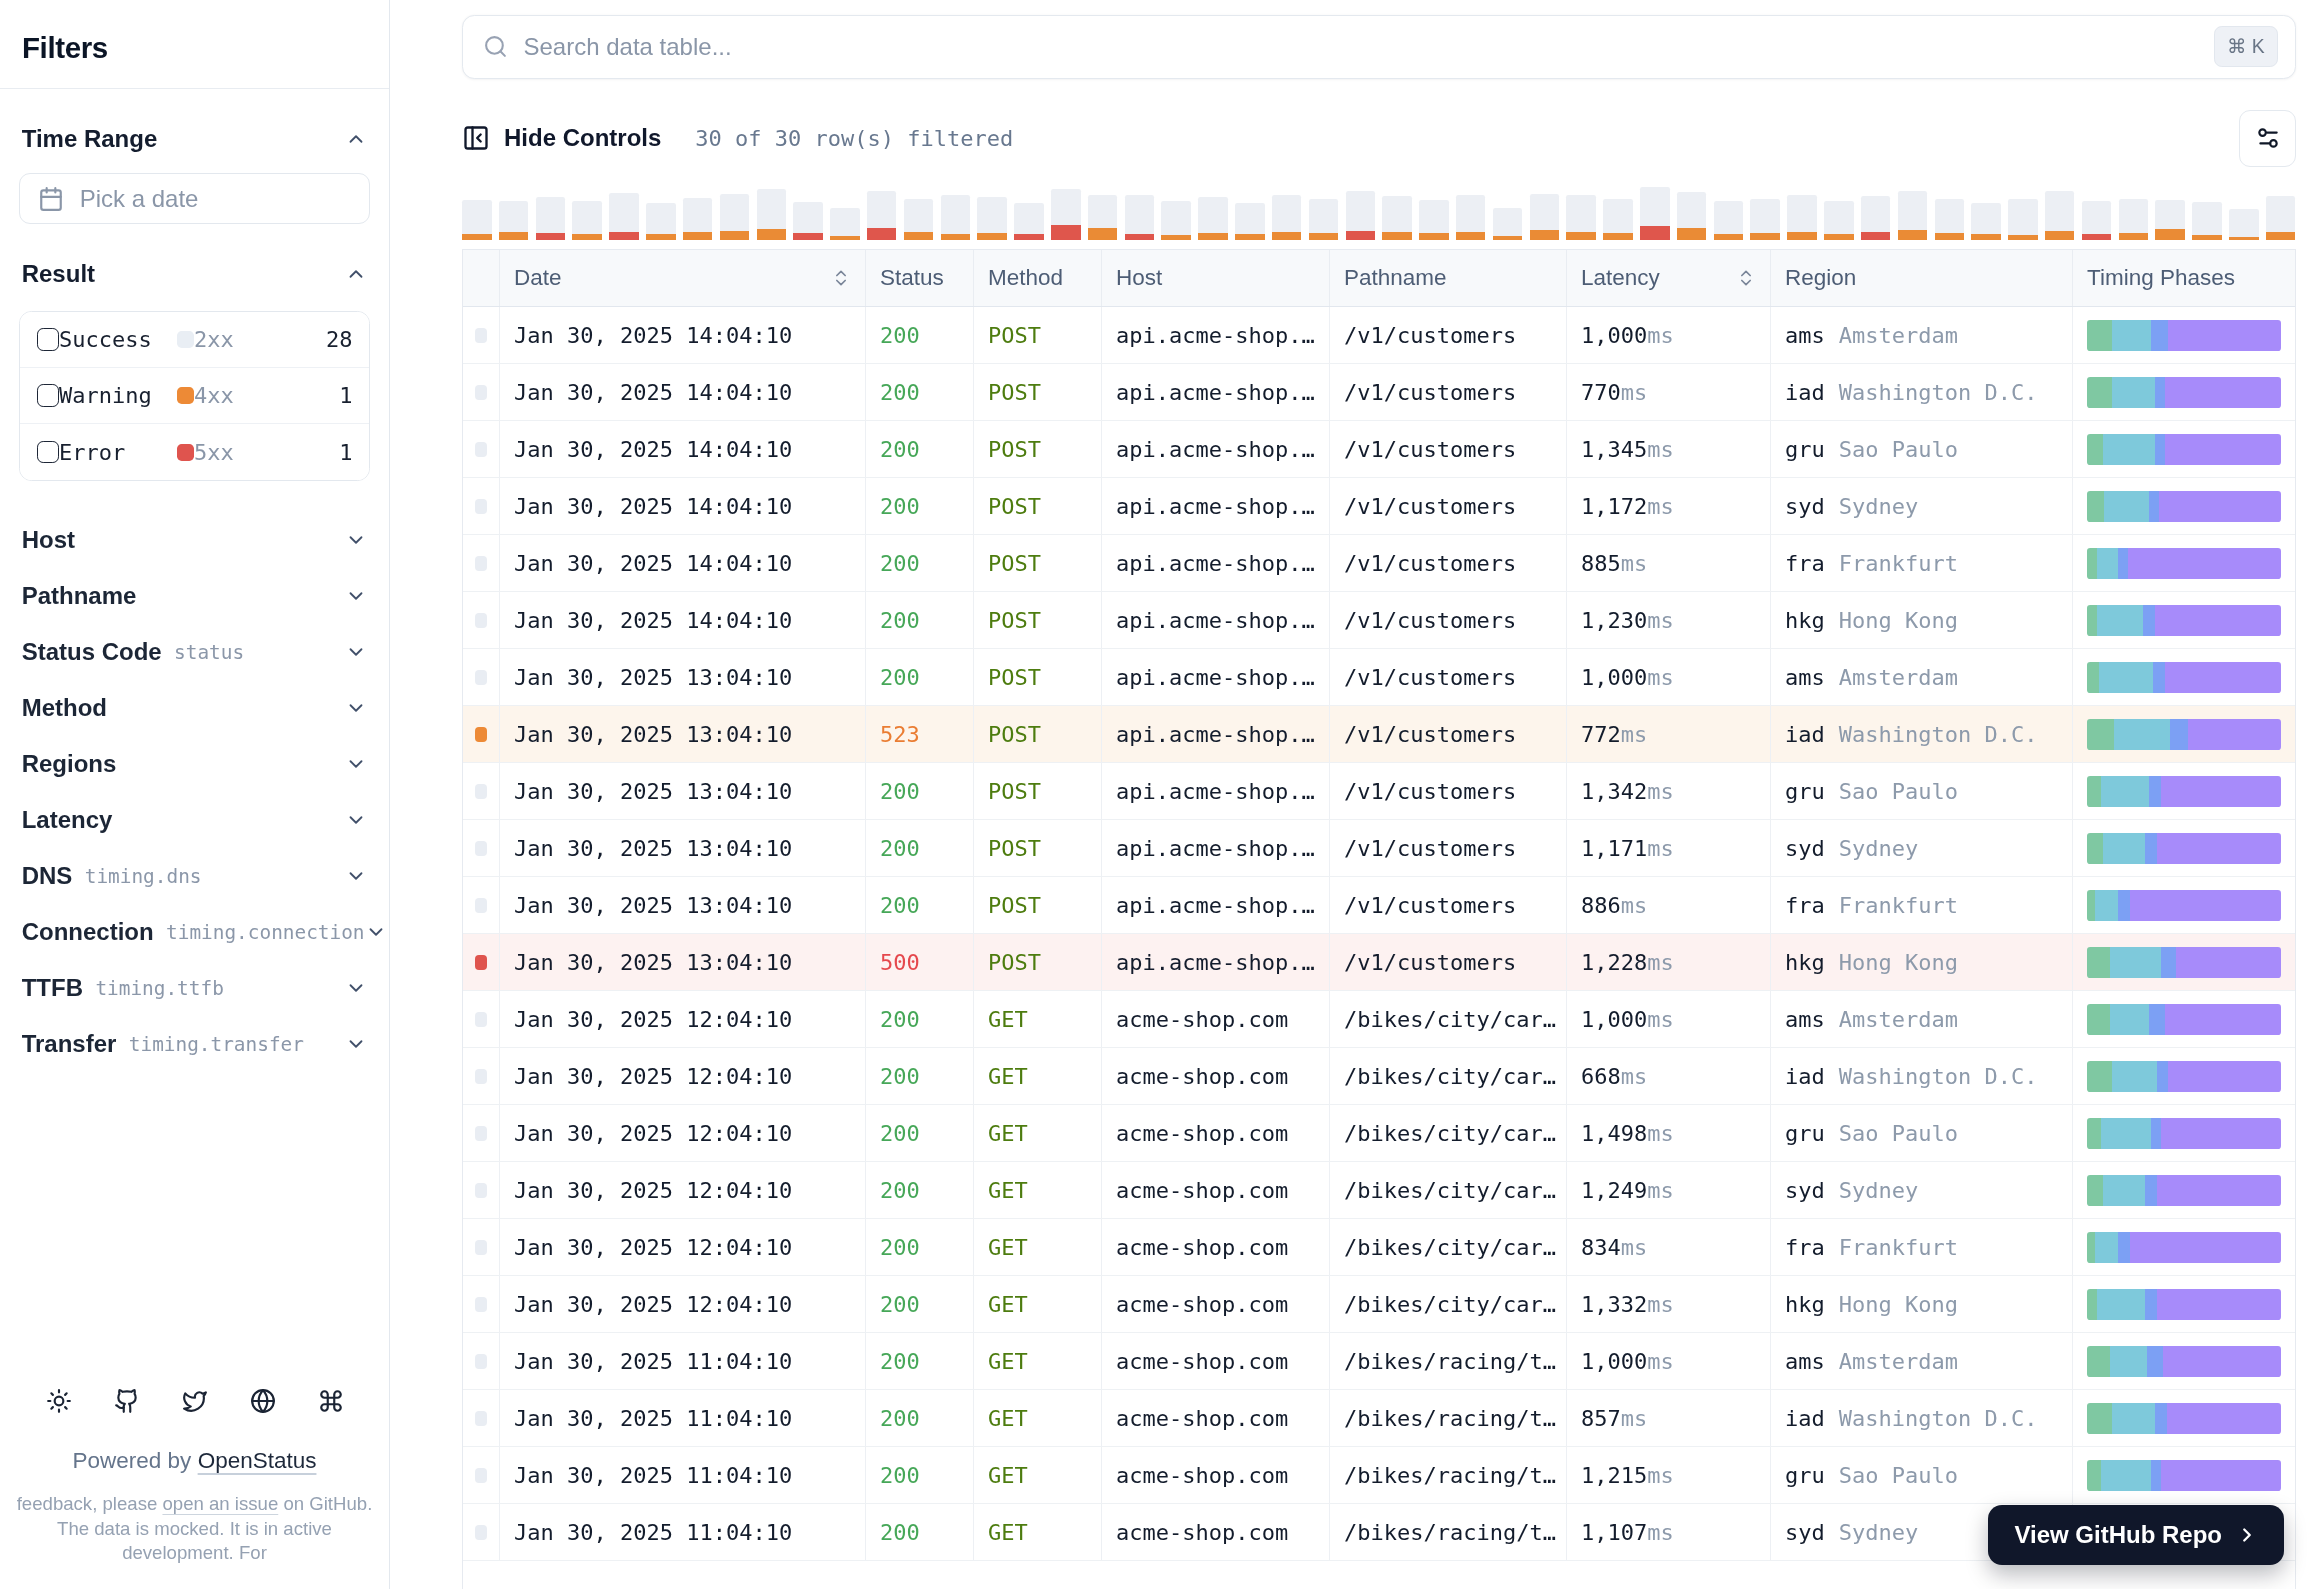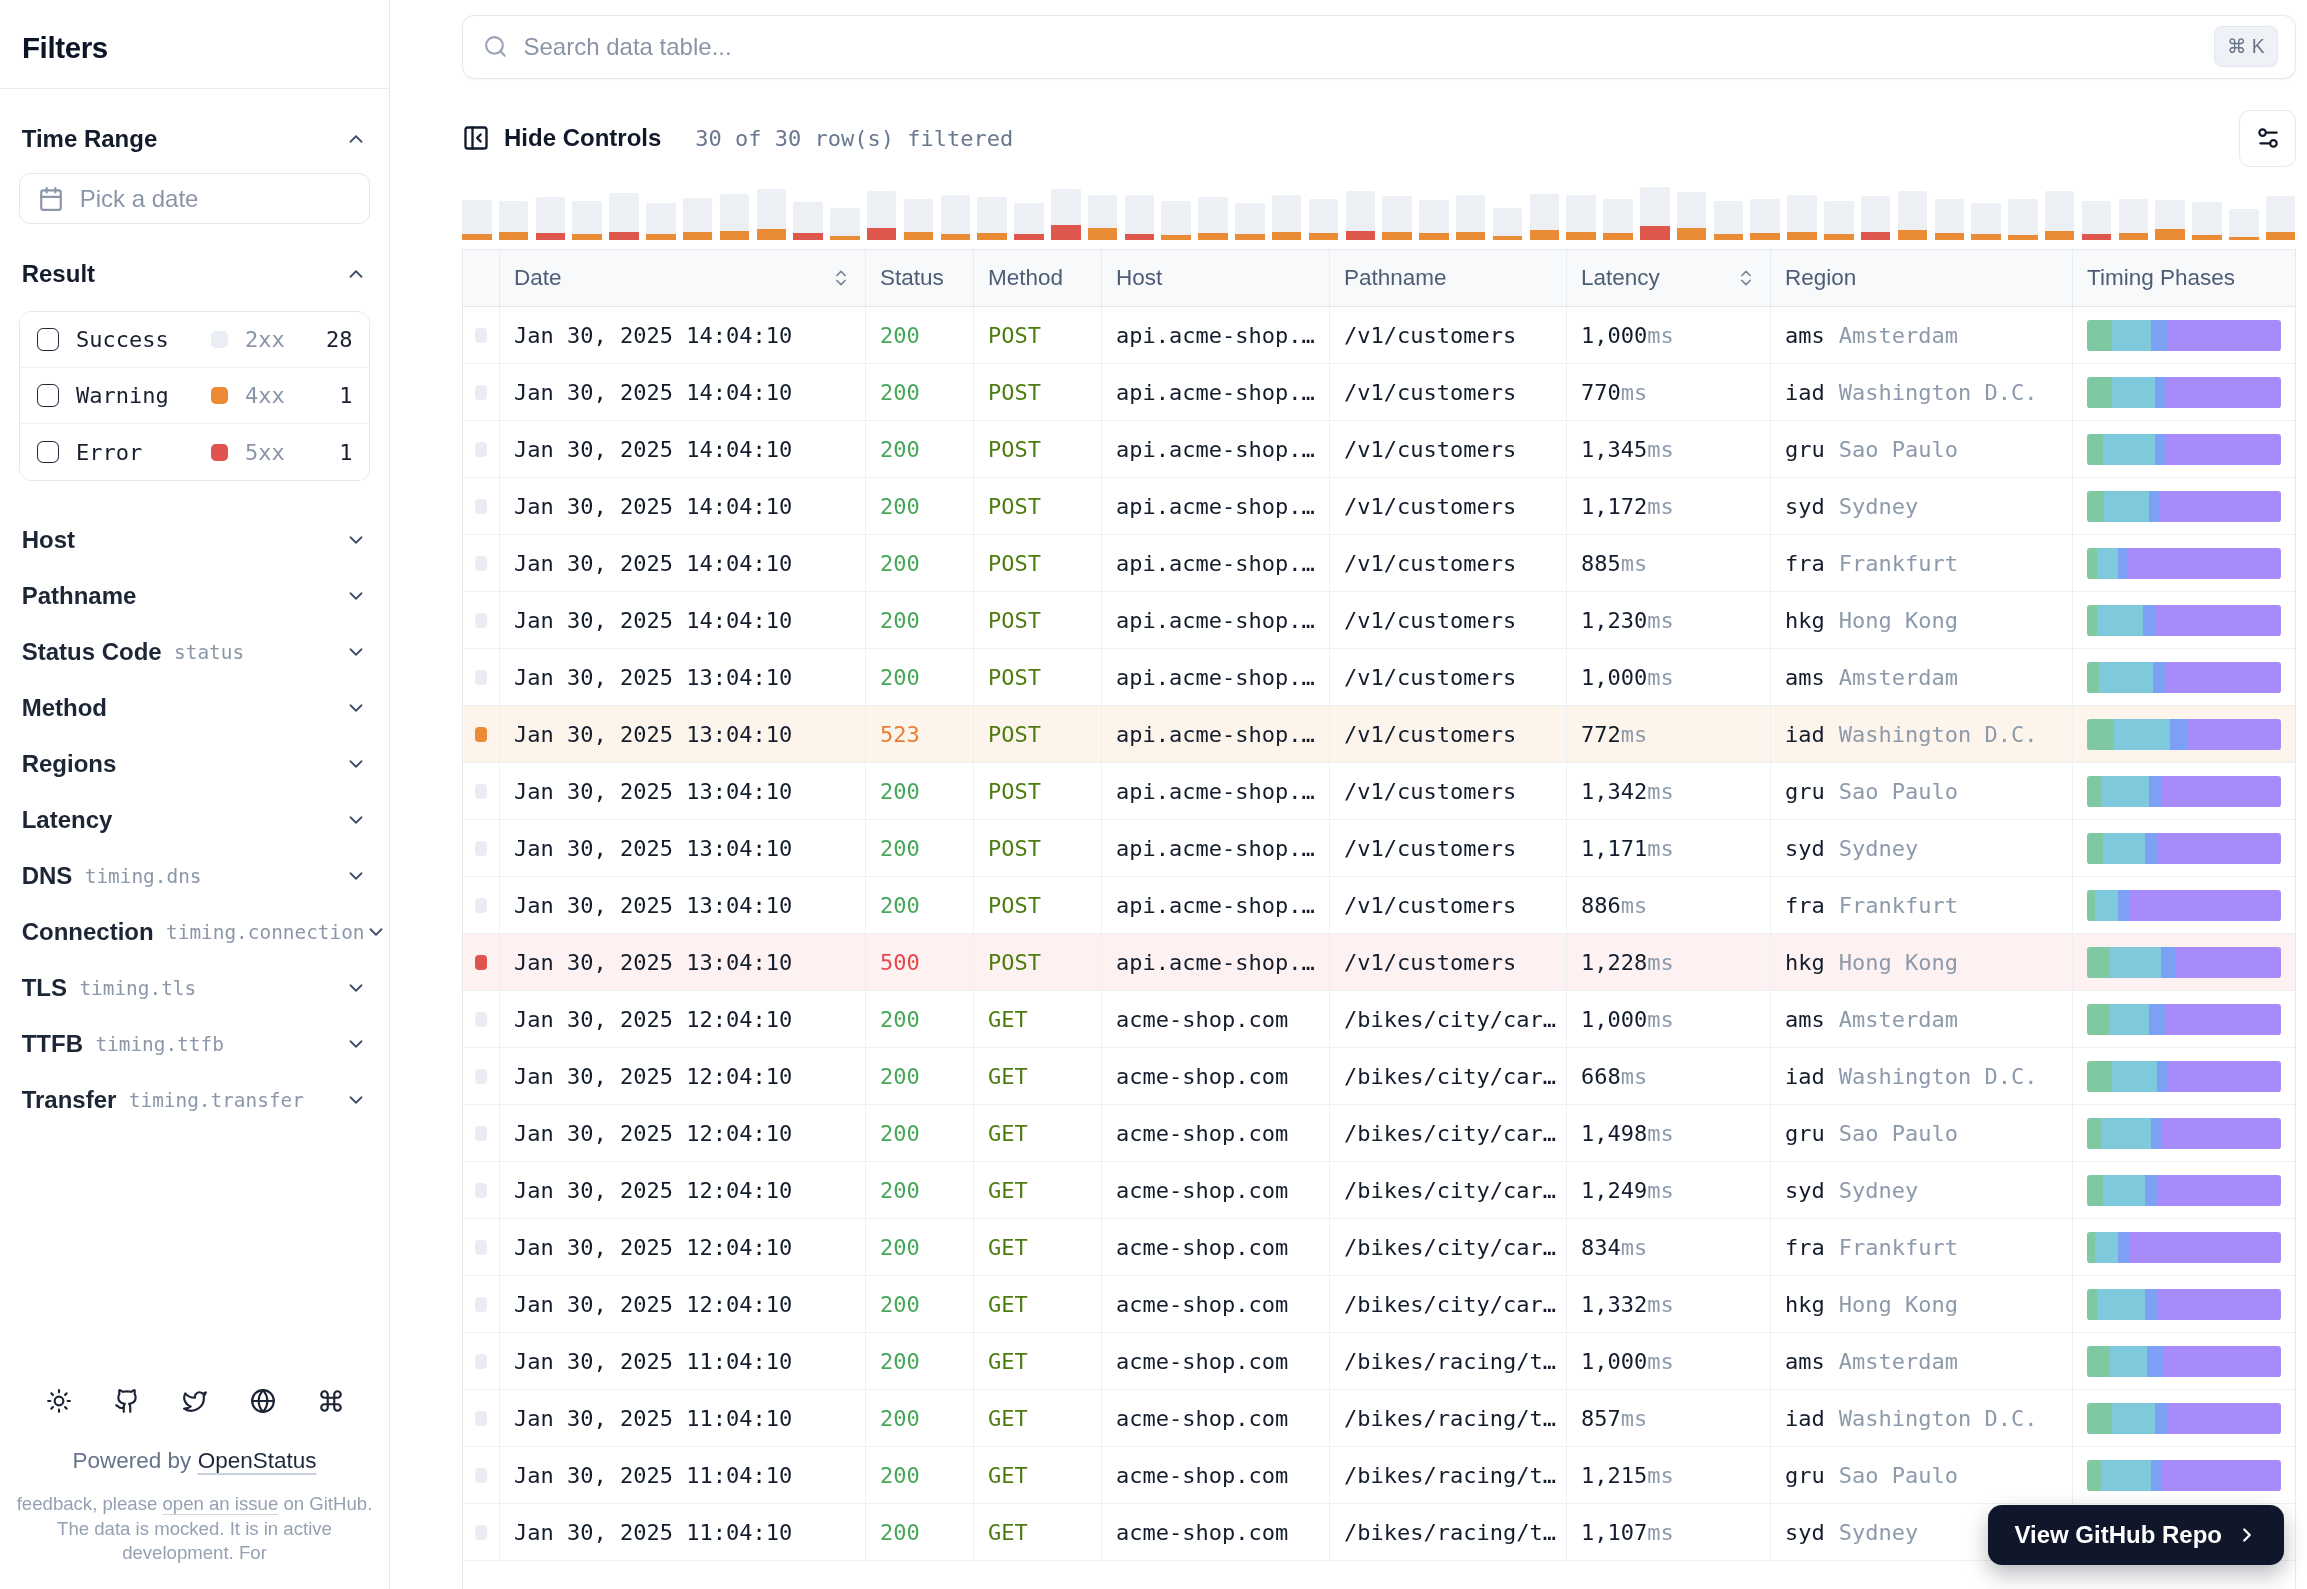--- a/index.html
+++ b/index.html
@@ -14,21 +14,21 @@
   .sidebar-head{padding:31px 22px 23px}
   .sidebar-title{font-size:29.5px;font-weight:700;letter-spacing:-0.4px;color:#0b1526}
   .sidebar-divider{border-bottom:0.8px solid #e8ecf1}
   .sidebar-body{flex:0 0 auto;padding:0 18.6px}
   .section-header{display:flex;justify-content:space-between;align-items:center;padding:36px 3.1px 20px;cursor:pointer}
   .section-header .lbl{font-size:24px;font-weight:700;color:#141d2e}
   .chev{color:#41506a}
   .date-input{height:51px;border:1.2px solid #e3e8ee;border-radius:11px;display:flex;align-items:center;
     gap:15.5px;padding:0 18.6px;color:#8a96a8;font-size:24px;background:#fff}
   .result-box{border:1.2px solid #e3e8ee;border-radius:12.4px;overflow:hidden;margin-top:3.1px}
-  .result-row{height:56px;display:flex;align-items:center;gap:17px;padding:0 17px;border-bottom:0.8px solid #eef1f5;background:#fff}
+  .result-row{height:56px;display:flex;align-items:center;padding:0 17px;border-bottom:0.8px solid #eef1f5;background:#fff}
   .result-row:last-child{border-bottom:none}
   .cb{width:22.5px;height:22.5px;border:1.9px solid #1d2636;border-radius:6.2px;flex:0 0 auto}
   .r-label{font-family:"DejaVu Sans Mono","Liberation Mono",monospace;font-size:22px;color:#18202f;width:118px}
   .swatch{width:17px;height:17px;border-radius:4.7px;flex:0 0 auto}
   .r-code{font-family:"DejaVu Sans Mono","Liberation Mono",monospace;font-size:22px;color:#8a96a8}
   .r-count{margin-left:auto;font-family:"DejaVu Sans Mono","Liberation Mono",monospace;font-size:22px;color:#18202f}
   .accordion{margin-top:31px}
   .acc-row{height:56px;display:flex;align-items:center;padding:0 3.1px;cursor:pointer}
   .acc-row .lbl{font-size:24px;font-weight:700;color:#1c2636}
   .acc-row .code{font-family:"DejaVu Sans Mono","Liberation Mono",monospace;font-size:19.4px;color:#8b97a9;margin-left:12.4px}
@@ -213,29 +213,20 @@
             <span class="code">timing.dns</span>
             <span class="chev">
               <svg width="22" height="22" viewBox="0 0 24 24" fill="none" stroke="currentColor" stroke-width="2" stroke-linecap="round" stroke-linejoin="round">
                 <path d="m6 9 6 6 6-6"></path>
               </svg>
             </span>
           </div>
           <div class="acc-row">
             <span class="lbl">Connection</span>
             <span class="code">timing.connection</span>
-            <span class="chev">
-              <svg width="22" height="22" viewBox="0 0 24 24" fill="none" stroke="currentColor" stroke-width="2" stroke-linecap="round" stroke-linejoin="round">
-                <path d="m6 9 6 6 6-6"></path>
-              </svg>
-            </span>
-          </div>
-          <div class="acc-row">
-            <span class="lbl">TLS</span>
-            <span class="code">timing.tls</span>
             <span class="chev">
               <svg width="22" height="22" viewBox="0 0 24 24" fill="none" stroke="currentColor" stroke-width="2" stroke-linecap="round" stroke-linejoin="round">
                 <path d="m6 9 6 6 6-6"></path>
               </svg>
             </span>
           </div>
           <div class="acc-row">
             <span class="lbl">TTFB</span>
             <span class="code">timing.ttfb</span>
             <span class="chev">

